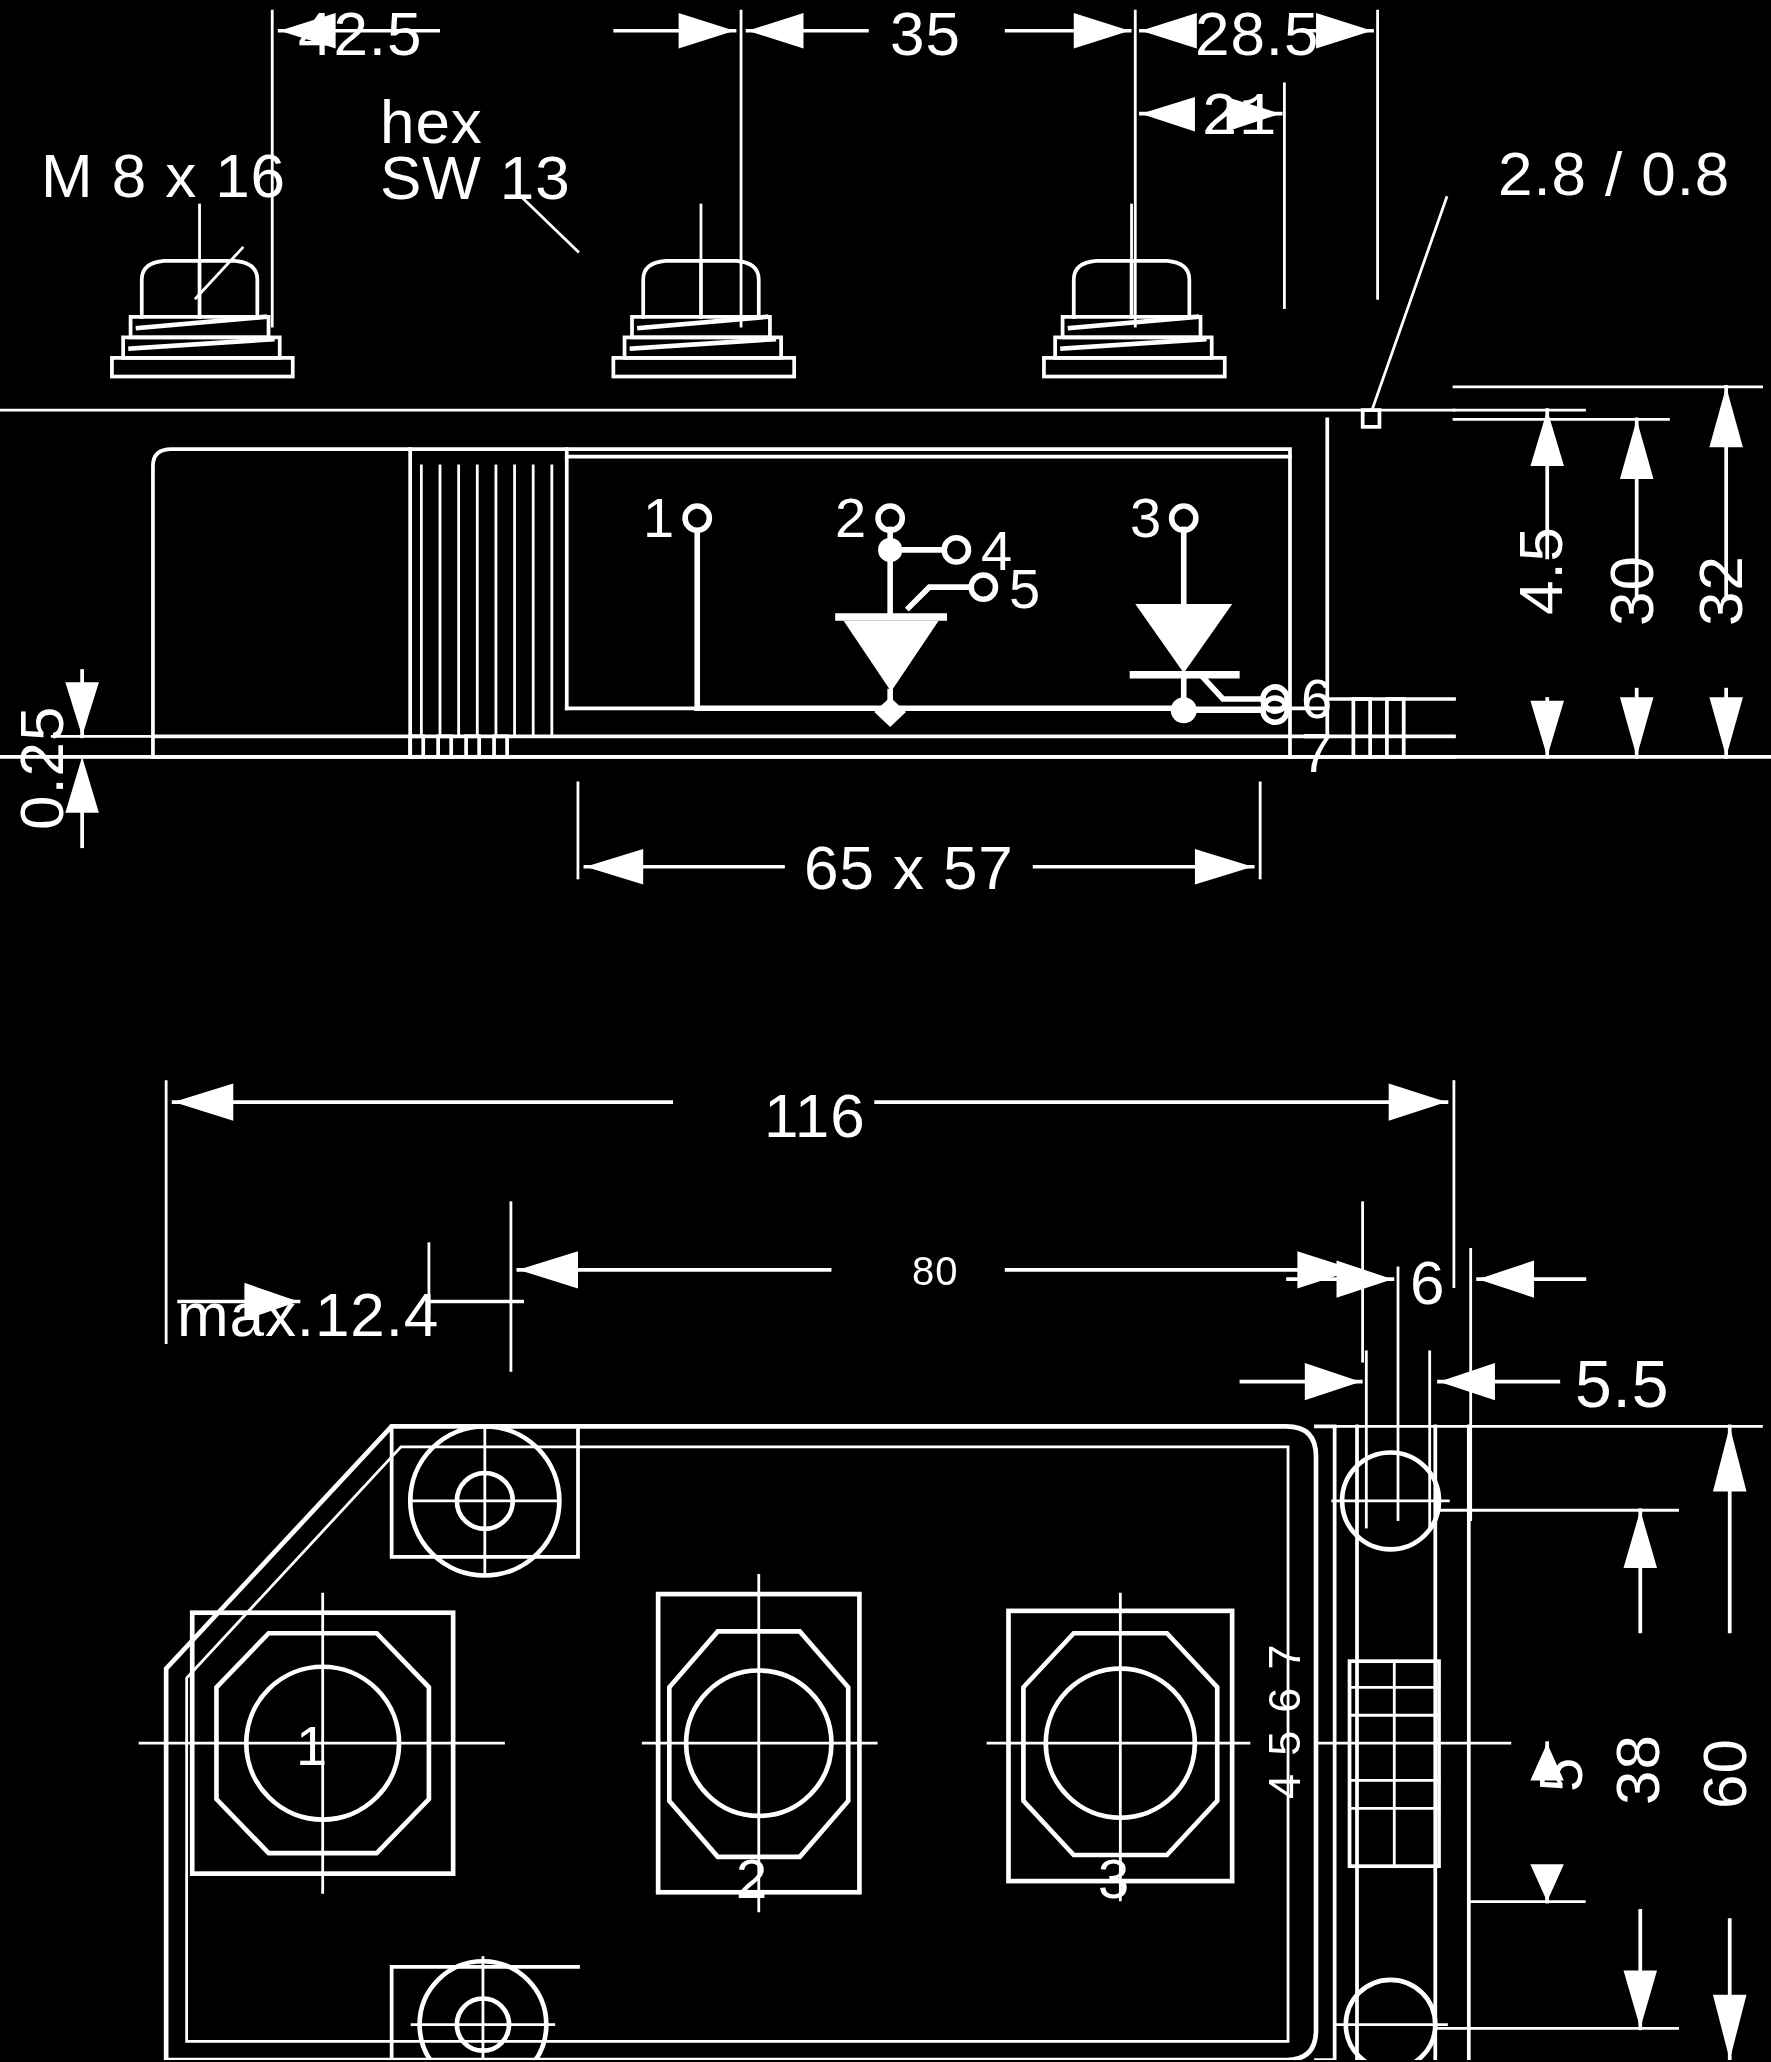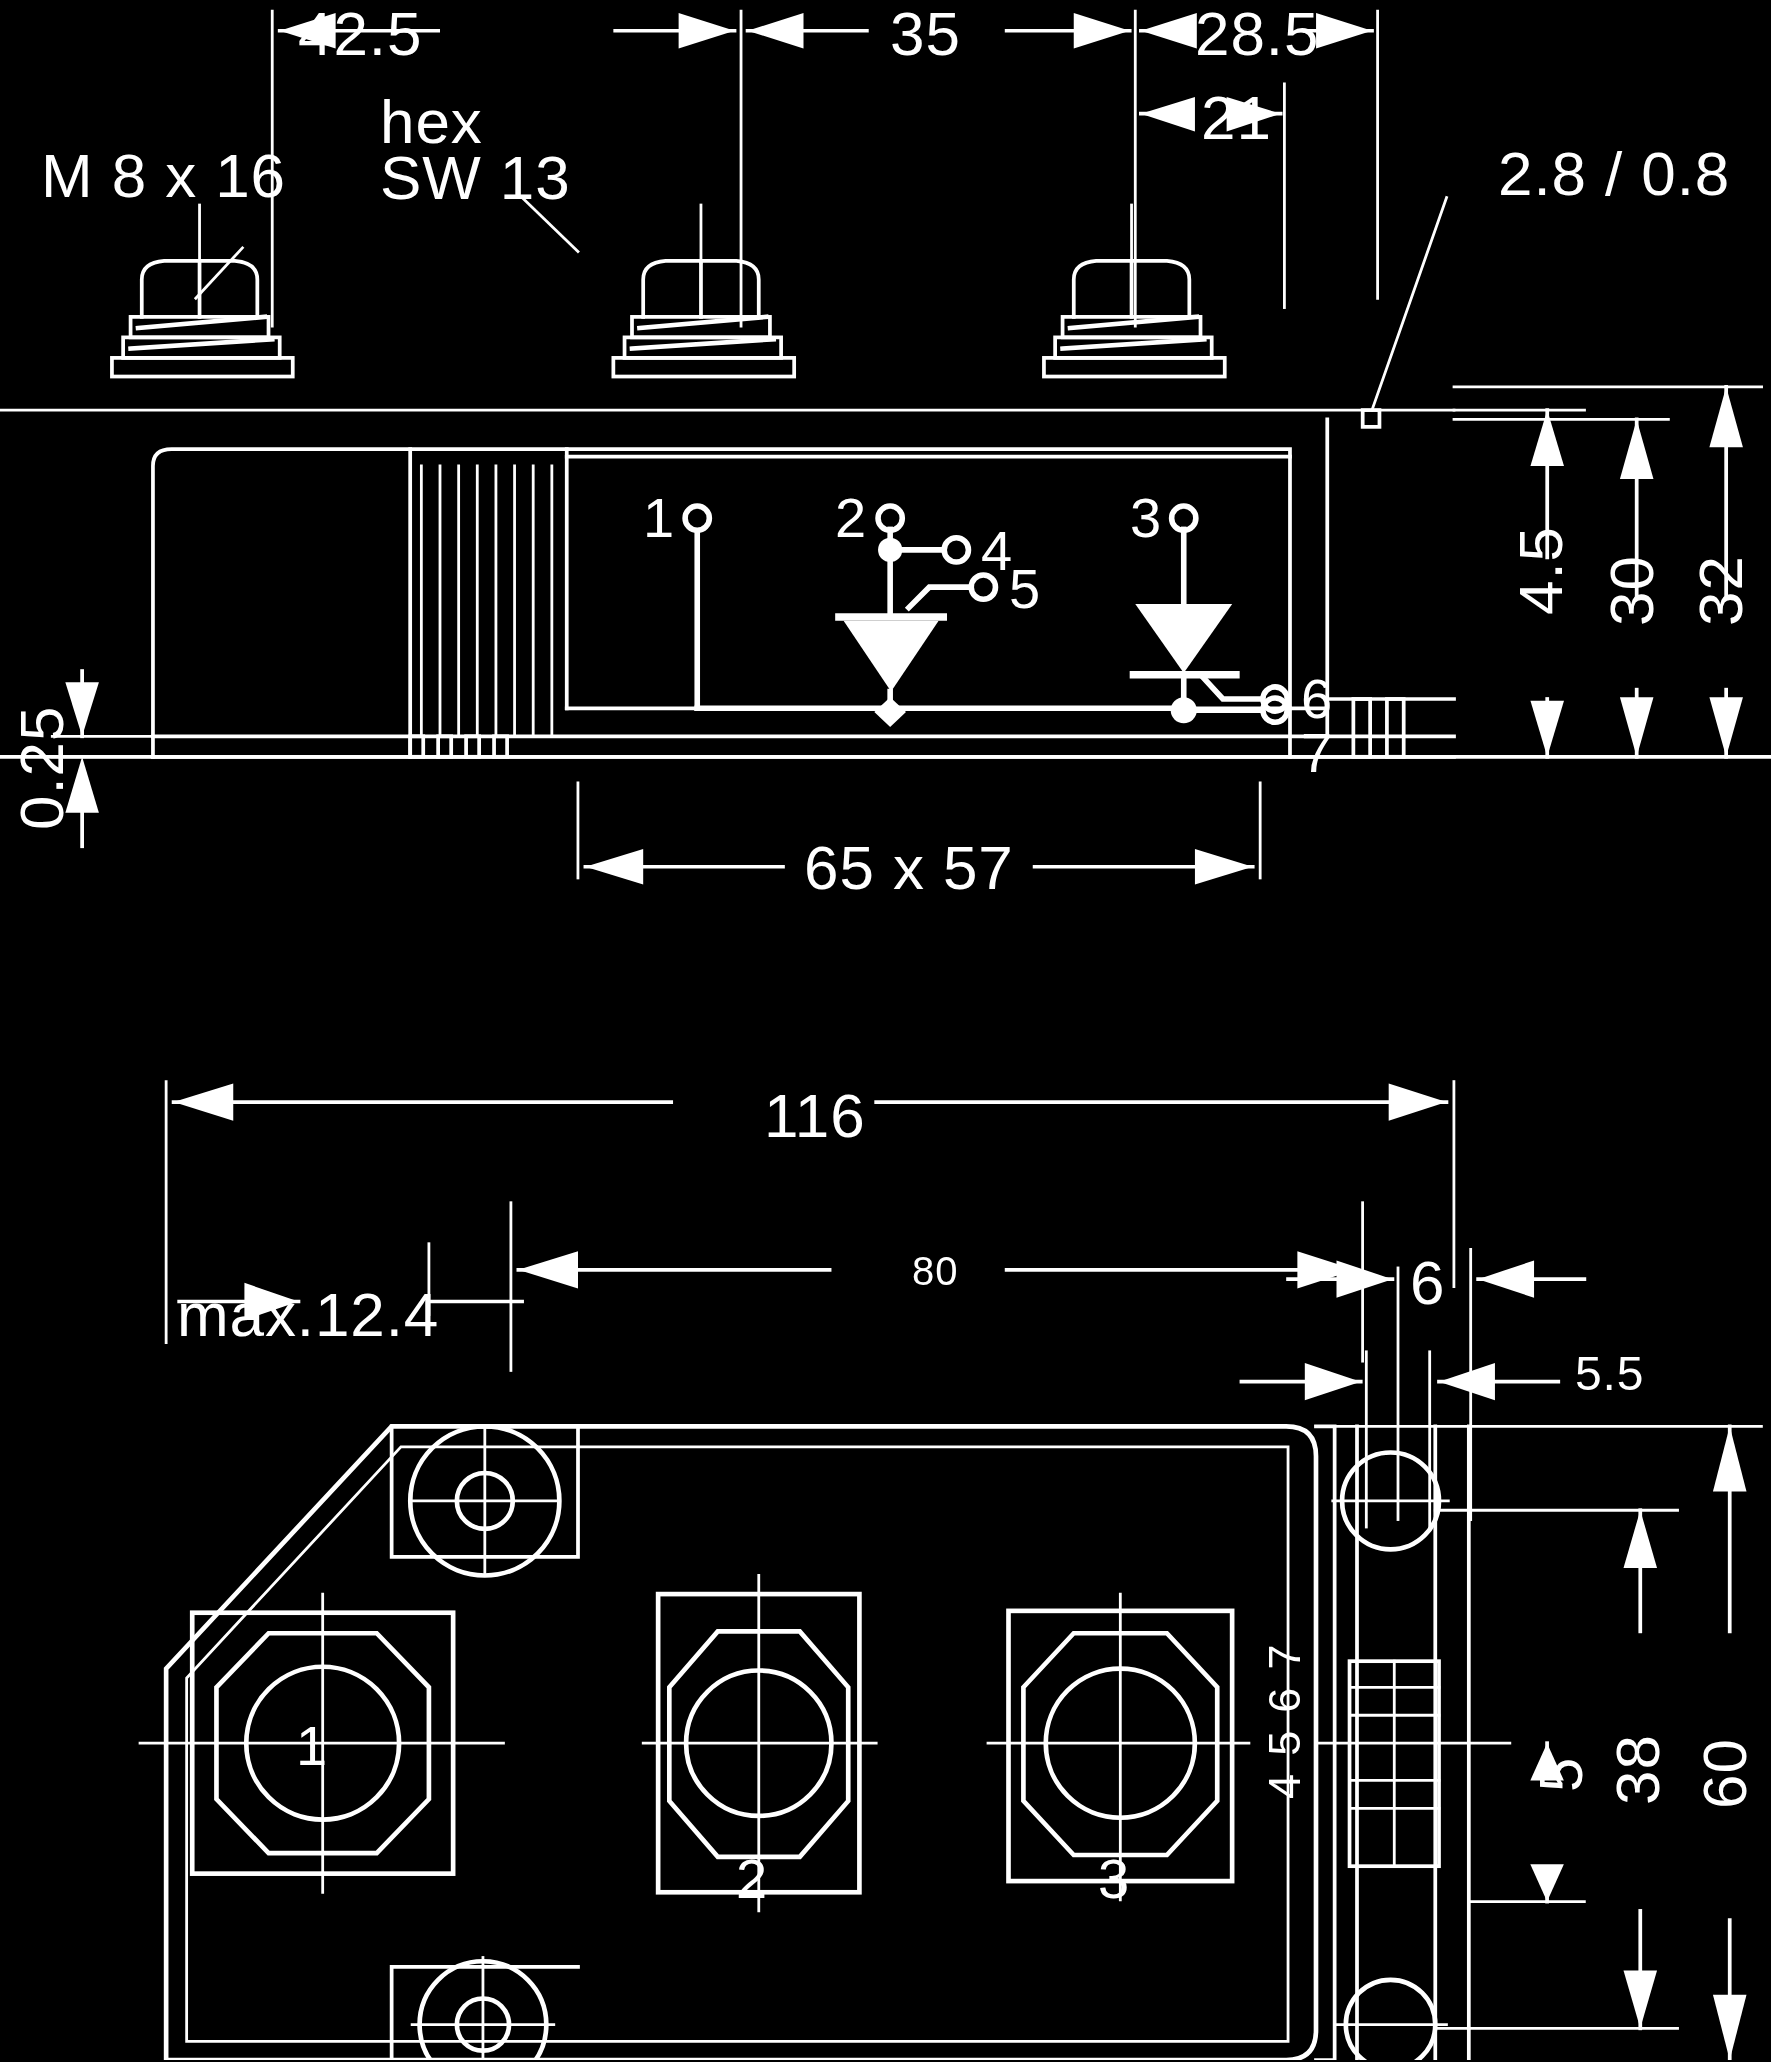--- a/index.html
+++ b/index.html
@@ -187,21 +187,21 @@
       <circle cx="1368" cy="750" r="13" stroke-width="6"></circle>
 
       <line x1="1270" y1="762" x2="1354" y2="762" stroke-width="6"></line>
       <circle cx="1368" cy="762" r="13" stroke-width="6"></circle>
     </g>
   </svg>
 
   <div class="dimtxt" style="left:298px;top:-1.9px;font-size:62px;">42.5</div>
   <div class="dimtxt" style="left:890px;top:-1.9px;font-size:62px;">35</div>
   <div class="dimtxt" style="left:1195px;top:-1.9px;font-size:62px;">28.5</div>
-  <div class="dimtxt" style="left:1201px;top:82px;font-size:62px;">21</div>
+  <div class="dimtxt" style="left:1201px;top:82px;font-size:62px;font-family:Liberation Mono, monospace;">21</div>
 
   <div class="dimtxt" style="left:380px;top:86px;font-size:62px;">hex</div>
   <div class="dimtxt" style="left:380px;top:142px;font-size:62px;">SW 13</div>
   <div class="dimtxt" style="left:41px;top:140px;font-size:62px;">M 8 x 16</div>
   <div class="dimtxt" style="left:1498px;top:138px;font-size:62px;">2.8 / 0.8</div>
 
   <div class="dimtxt rot90" style="left:5.6px;top:830px;font-size:62px;">0.25</div>
   <div class="dimtxt rot90" style="left:1505px;top:615px;font-size:62px;">4.5</div>
   <div class="dimtxt rot90" style="left:1596px;top:626px;font-size:62px;">30</div>
   <div class="dimtxt rot90" style="left:1685px;top:626px;font-size:62px;">32</div>
@@ -321,21 +321,21 @@
       <polygon points="1856,420 1838,490 1874,490" fill="#fff" stroke="none"></polygon>
       <line x1="1856" y1="1100" x2="1856" y2="950" stroke-width="4"></line>
       <polygon points="1856,1100 1838,1030 1874,1030" fill="#fff" stroke="none"></polygon>
       <line x1="1412" y1="420" x2="1890" y2="420" stroke-width="3"></line>
     </g>
   </svg>
 
   <div class="dimtxt" style="left:764px;top:1080px;font-size:62px;">116</div>
   <div class="dimtxt" style="left:912px;top:1249px;font-size:40px;">80</div>
   <div class="dimtxt" style="left:1410px;top:1247px;font-size:62px;">6</div>
-  <div class="dimtxt" style="left:1575px;top:1346px;font-size:48px;">5.5</div>
+  <div class="dimtxt" style="left:1575px;top:1346px;font-size:66px;">5.5</div>
   <div class="dimtxt" style="left:129px;top:1279px;font-size:62px;margin-left:48px;">max.12.4</div>
 
   <div class="dimtxt rot90" style="left:1602px;top:1805px;font-size:62px;">38</div>
   <div class="dimtxt rot90" style="left:1525px;top:1792px;font-size:62px;">5</div>
   <div class="dimtxt rot90" style="left:1689px;top:1809px;font-size:62px;">60</div>
 
   <div class="dimtxt" style="left:296px;top:1713px;font-size:56px;">1</div>
   <div class="dimtxt" style="left:736px;top:1846px;font-size:56px;">2</div>
   <div class="dimtxt" style="left:1098px;top:1846px;font-size:56px;">3</div>
   <div class="dimtxt rot90" style="left:1259px;top:1799px;font-size:45px;letter-spacing:2.8px;">4 5 6 7</div>

